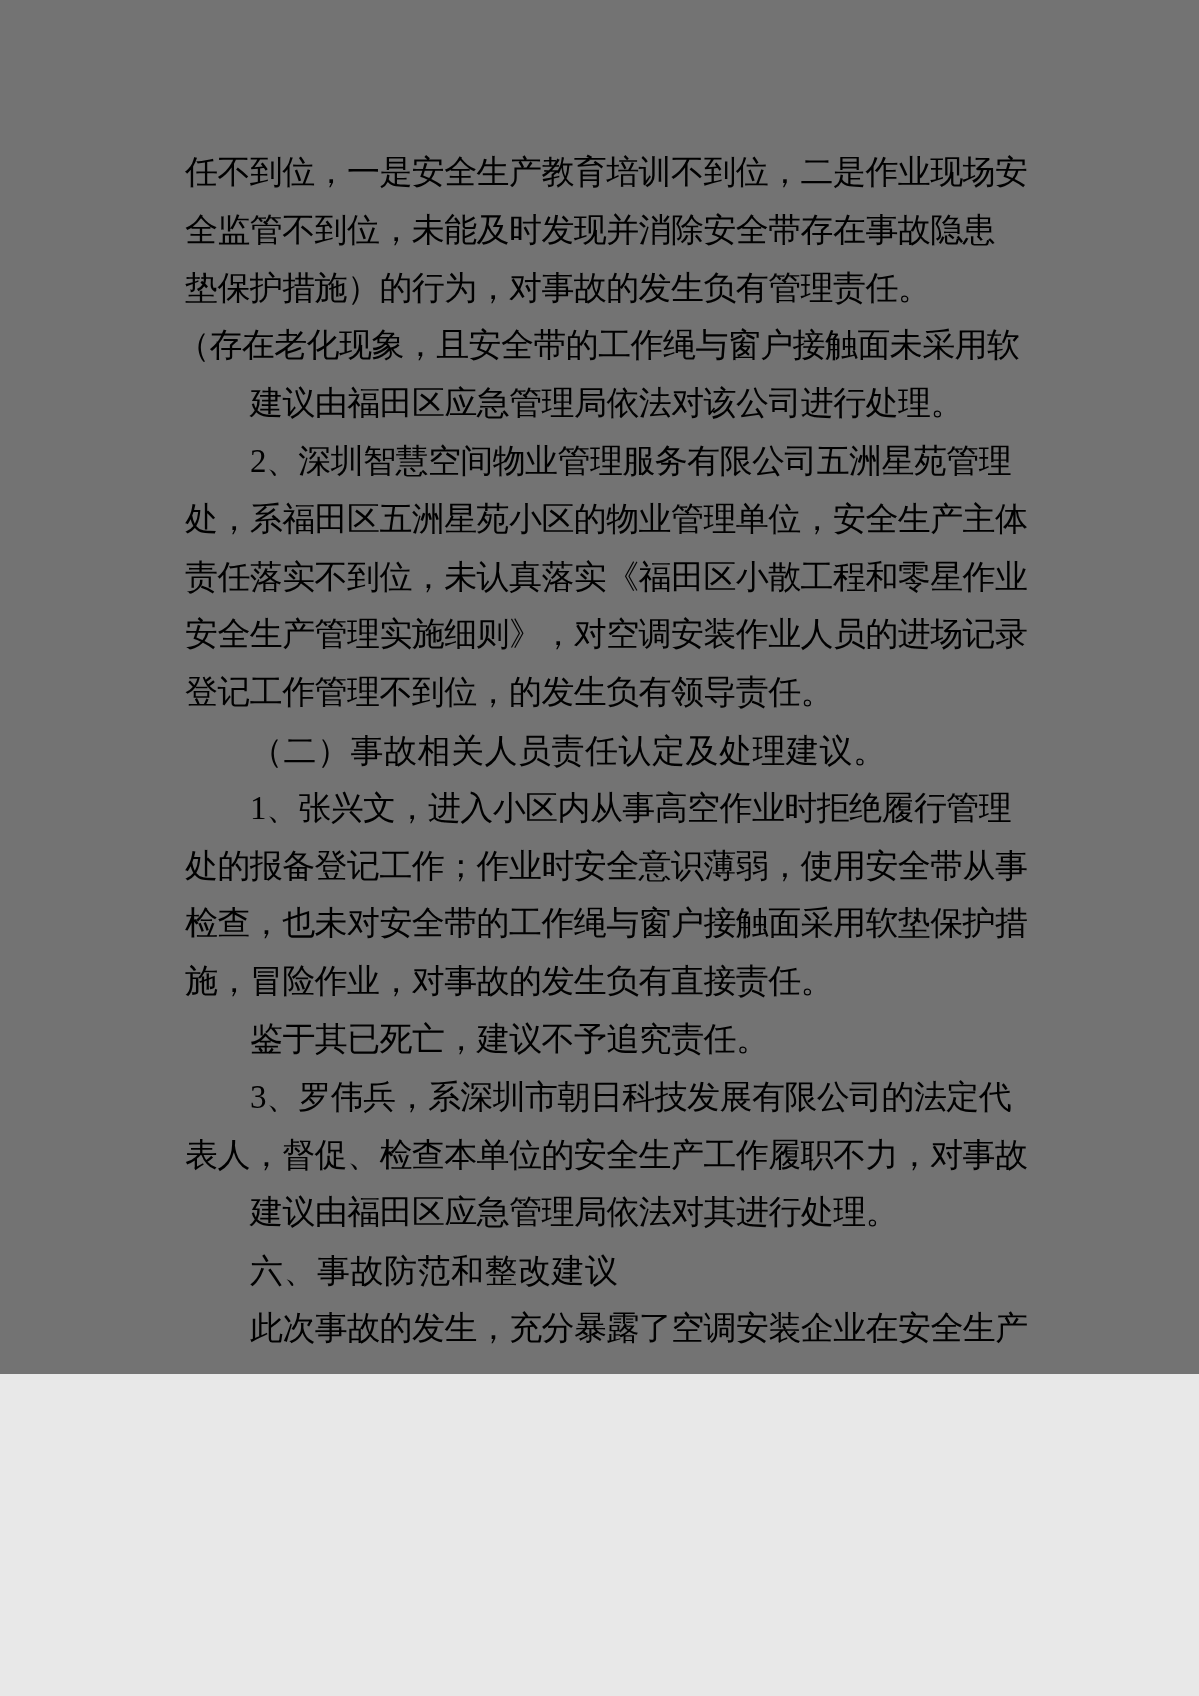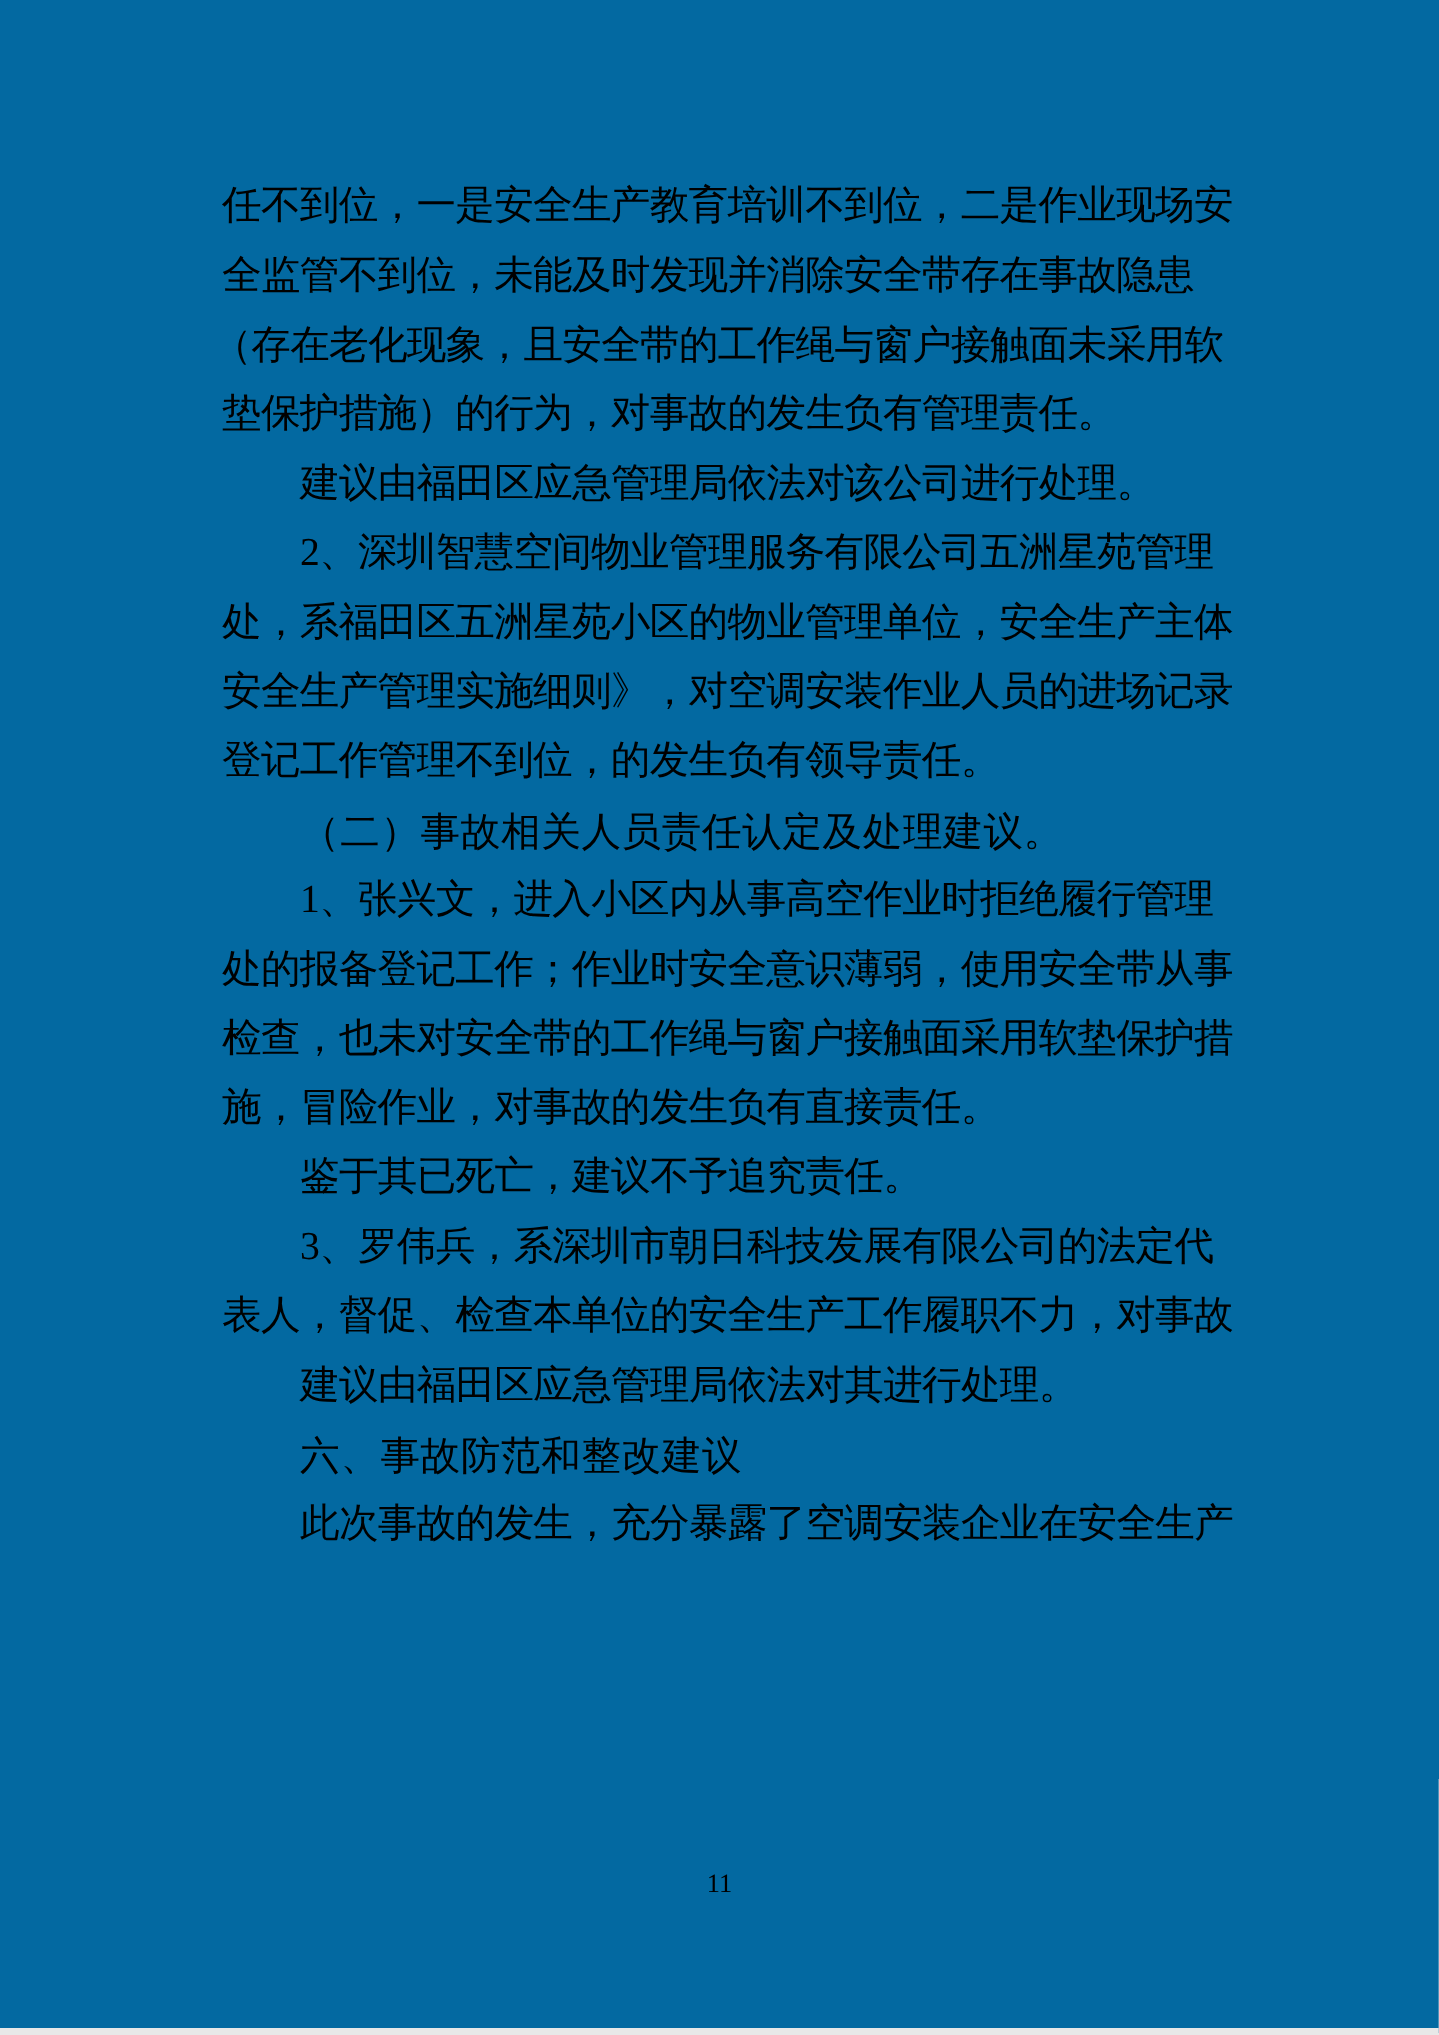--- a/index.html
+++ b/index.html
@@ -3,23 +3,23 @@
 <meta charset="utf-8">
 <style>
   html, body {
     margin: 0;
     padding: 0;
     background: #e8e8e8;
   }
   .page {
     position: relative;
     width: 1199px;
-    height: 1690px;
+    height: 1374px;
     margin: 0 auto;
-    background: #0369a1;
+    background: #737373;
     overflow: hidden;
     font-family: "Liberation Serif", "DejaVu Serif", serif;
     color: #000000;
   }
   .text-block {
     position: absolute;
     left: 185px;
     top: 144px;
     width: 844px;
   }
@@ -55,25 +55,26 @@
     color: #000000;
   }
 </style>
 </head>
 <body>
 
 <div class="page">
   <div class="text-block" id="text-block">
       <div class="line">任不到位，一是安全生产教育培训不到位，二是作业现场安</div>
       <div class="line">全监管不到位，未能及时发现并消除安全带存在事故隐患</div>
+      <div class="line">垫保护措施）的行为，对事故的发生负有管理责任。</div>
       <div class="line hang">（存在老化现象，且安全带的工作绳与窗户接触面未采用软</div>
-      <div class="line">垫保护措施）的行为，对事故的发生负有管理责任。</div>
       <div class="line indent">建议由福田区应急管理局依法对该公司进行处理。</div>
       <div class="line indent">2、深圳智慧空间物业管理服务有限公司五洲星苑管理</div>
       <div class="line">处，系福田区五洲星苑小区的物业管理单位，安全生产主体</div>
+      <div class="line">责任落实不到位，未认真落实《福田区小散工程和零星作业</div>
       <div class="line">安全生产管理实施细则》，对空调安装作业人员的进场记录</div>
       <div class="line">登记工作管理不到位，的发生负有领导责任。</div>
       <div class="line indent bold">（二）事故相关人员责任认定及处理建议。</div>
       <div class="line indent">1、张兴文，进入小区内从事高空作业时拒绝履行管理</div>
       <div class="line">处的报备登记工作；作业时安全意识薄弱，使用安全带从事</div>
       <div class="line">检查，也未对安全带的工作绳与窗户接触面采用软垫保护措</div>
       <div class="line">施，冒险作业，对事故的发生负有直接责任。</div>
       <div class="line indent">鉴于其已死亡，建议不予追究责任。</div>
       <div class="line indent">3、罗伟兵，系深圳市朝日科技发展有限公司的法定代</div>
       <div class="line">表人，督促、检查本单位的安全生产工作履职不力，对事故</div>

